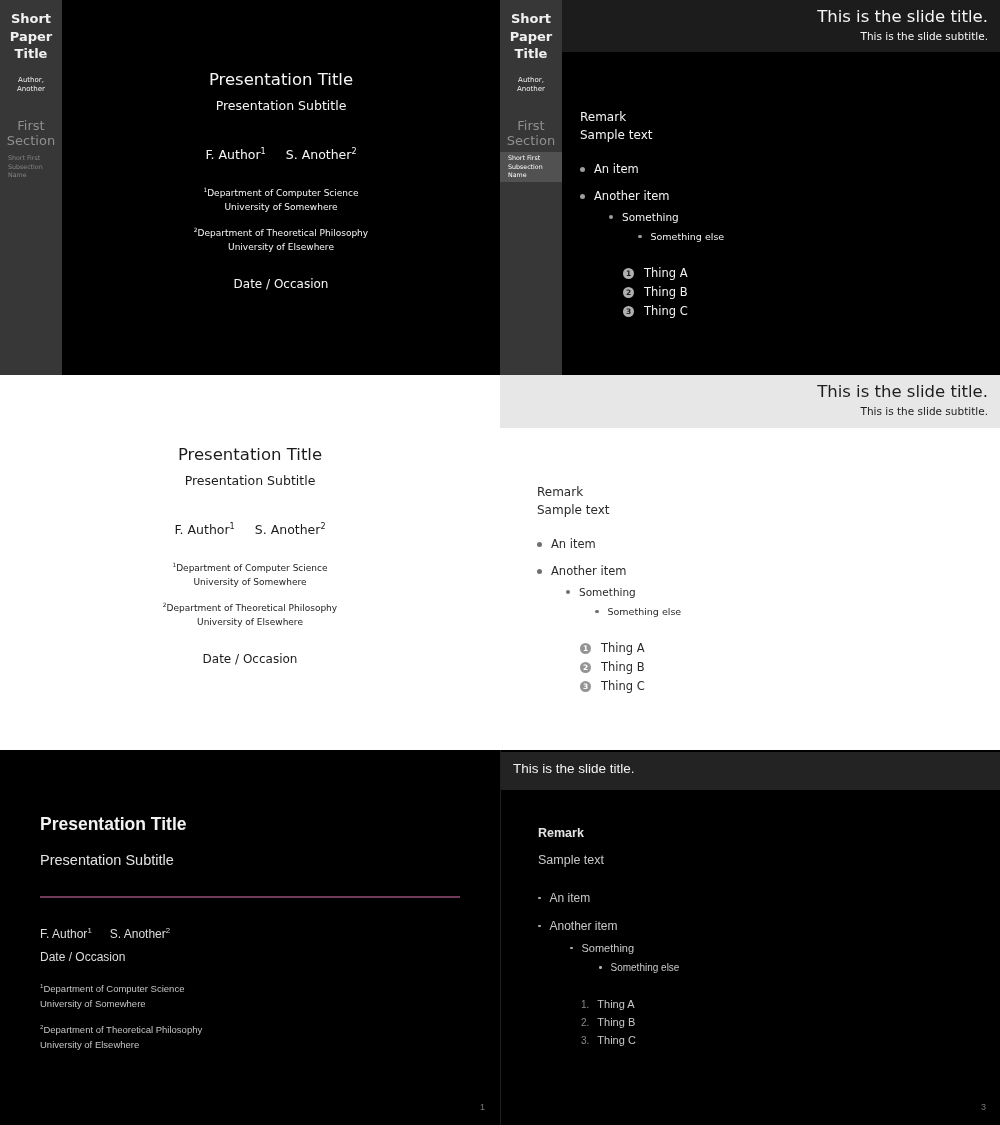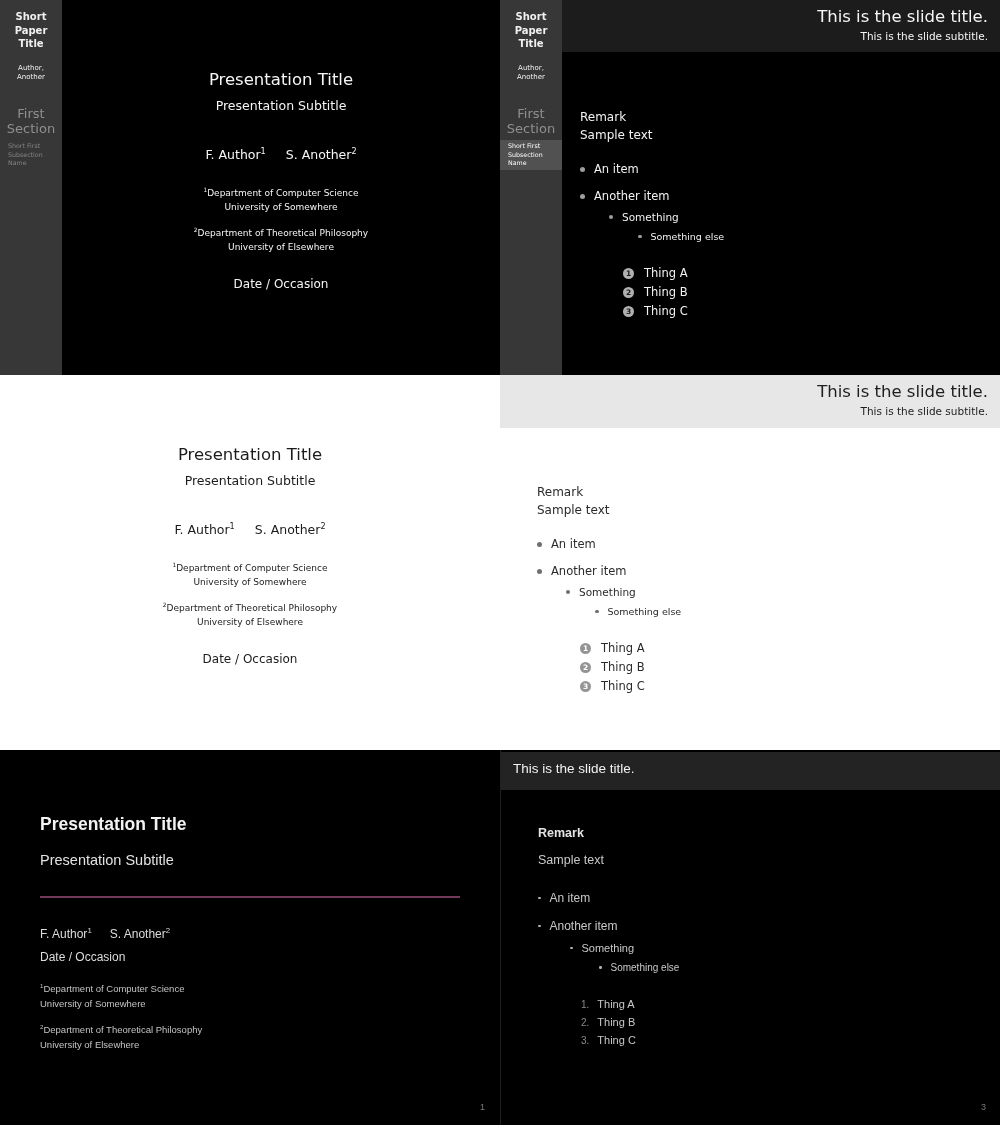--- a/index.html
+++ b/index.html
@@ -9,21 +9,21 @@
   #s1a{left:0;top:0;background:#000;}
   #s1b{left:500px;top:0;background:#000;}
   #s2a{left:0;top:375px;background:#ffffff;}
   #s2b{left:500px;top:375px;background:#ffffff;}
   #s3a{left:0;top:750px;background:#000;font-family:"Liberation Sans",sans-serif;}
   #s3b{left:500px;top:750px;background:#000;border-left:1px solid #1f1f1f;font-family:"Liberation Sans",sans-serif;}
 
   
   .sb{position:absolute;left:0;top:0;width:62px;height:100%;background:#373737;color:#f0f0f0;
       text-align:center;}
-  .sb-pt{margin-top:10px;font-size:10px;font-weight:bold;line-height:1.35;padding:0 5px;}
+  .sb-pt{margin-top:10px;font-size:13px;font-weight:bold;line-height:1.35;padding:0 5px;}
   .sb-au{margin-top:13px;font-size:7px;line-height:1.4;padding:0 10px;}
   .sb-sec{margin-top:23px;font-size:13px;color:#8f8f8f;}
   .sb-sub{margin-top:4px;font-size:6.3px;line-height:1.35;color:#858585;text-align:left;
           padding:2px 4px 2px 8px;}
   .sb-sub.hl{background:#515151;color:#ffffff;}
 
   
   .tp{position:absolute;top:70px;text-align:center;}
   #s1a .tp{left:62px;right:0;color:#f5f5f5;}
   #s2a .tp{left:0;right:0;color:#1b1b1b;}

